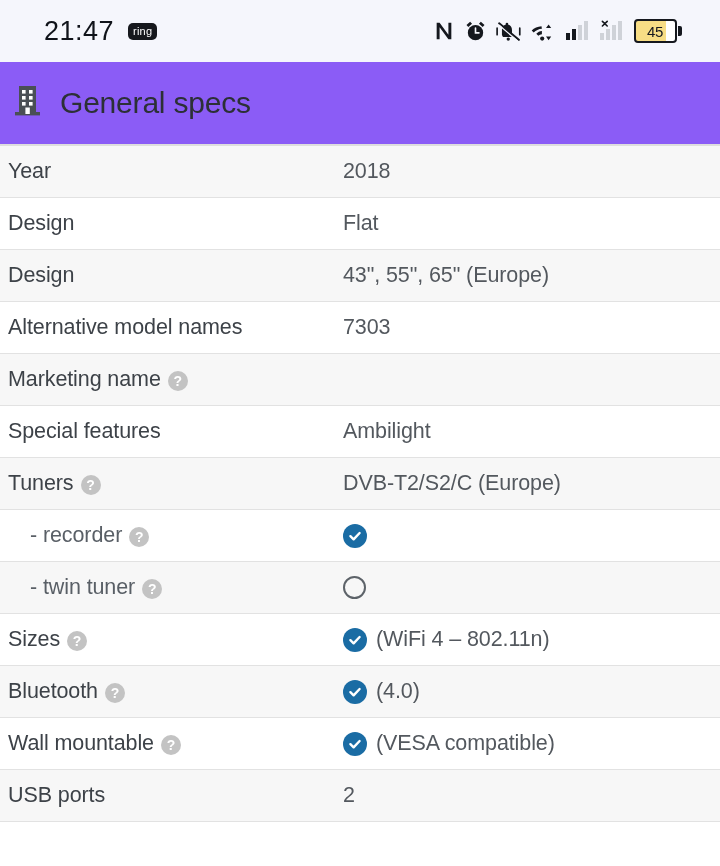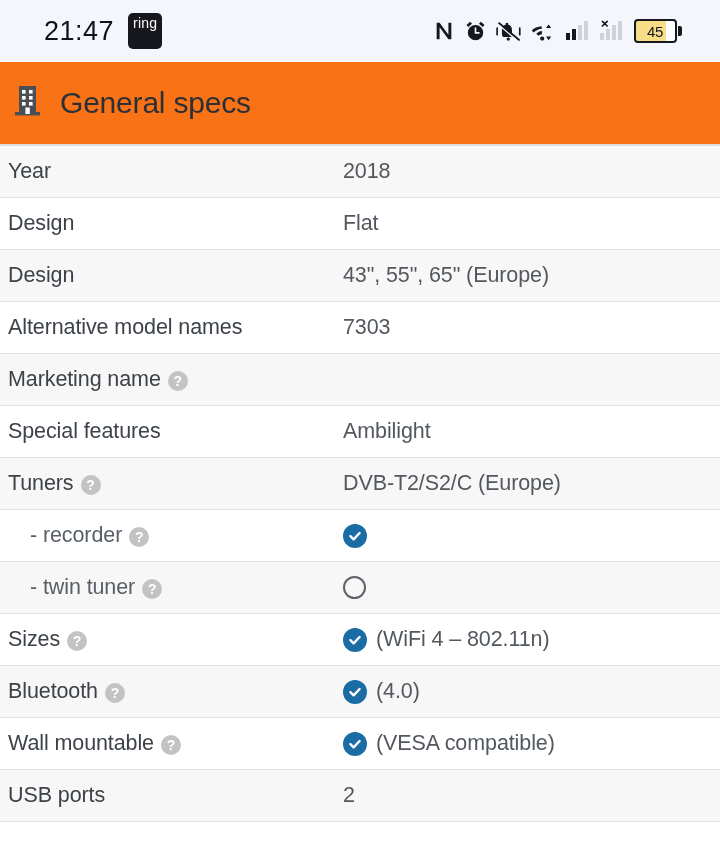--- a/index.html
+++ b/index.html
@@ -22,23 +22,23 @@
   }
   .status-left { display: flex; align-items: center; gap: 14px; }
   .clock {
     font-size: 27px;
     color: #10131a;
     letter-spacing: 0.5px;
   }
   .ring-badge {
     background: #16181d;
     color: #ffffff;
-    font-size: 14px;
+    font-size: 11px;
     border-radius: 5px;
-    padding: 3px 5px 19px 5px;
+    padding: 3px 5px 3px 5px;
     line-height: 1;
     letter-spacing: 0.2px;
   }
   .status-right {
     display: flex;
     align-items: center;
     gap: 9px;
     padding-right: 20px;
   }
   .sicon { display: block; }
@@ -63,21 +63,21 @@
   .battery-cap {
     width: 4px; height: 10px;
     background: #15181e;
     border-radius: 0 2px 2px 0;
     margin-left: 1.5px;
   }
 
   
   .page-header {
     height: 82px;
-    background: #f97316;
+    background: #8b5cf6;
     display: flex;
     align-items: center;
     padding-left: 14px;
     gap: 16px;
   }
   .header-title {
     font-size: 30px;
     color: #2c3036;
     font-weight: 400;
     letter-spacing: -0.2px;

